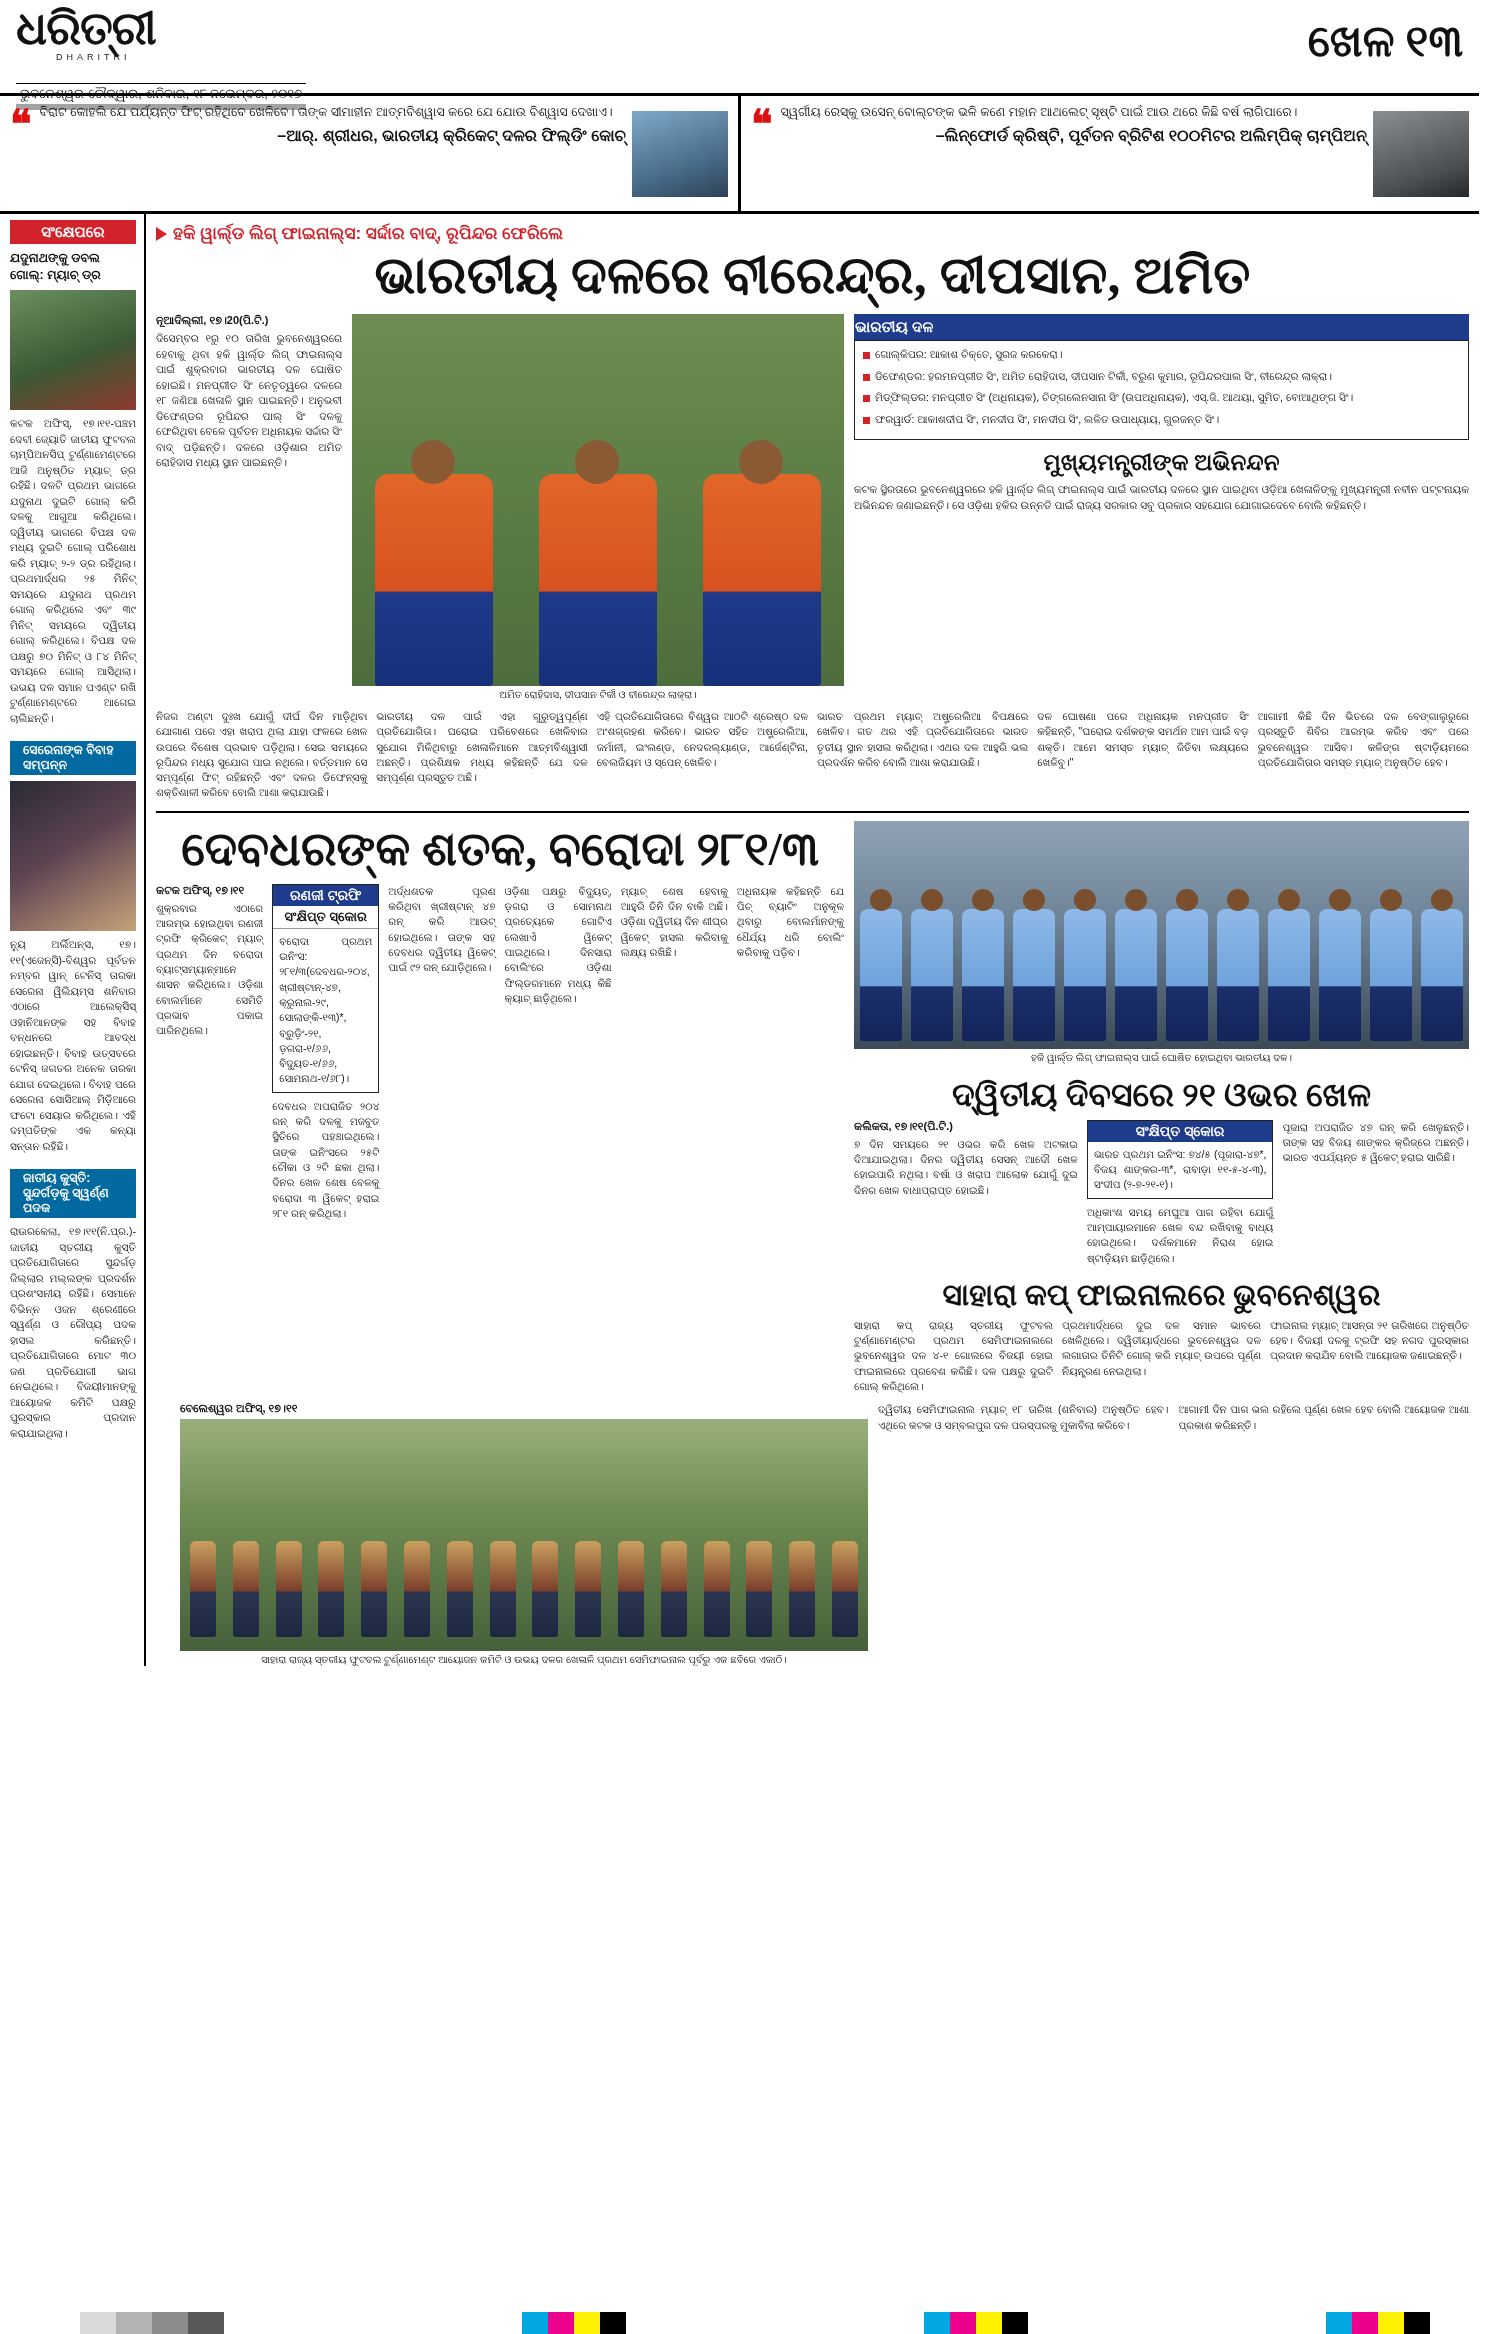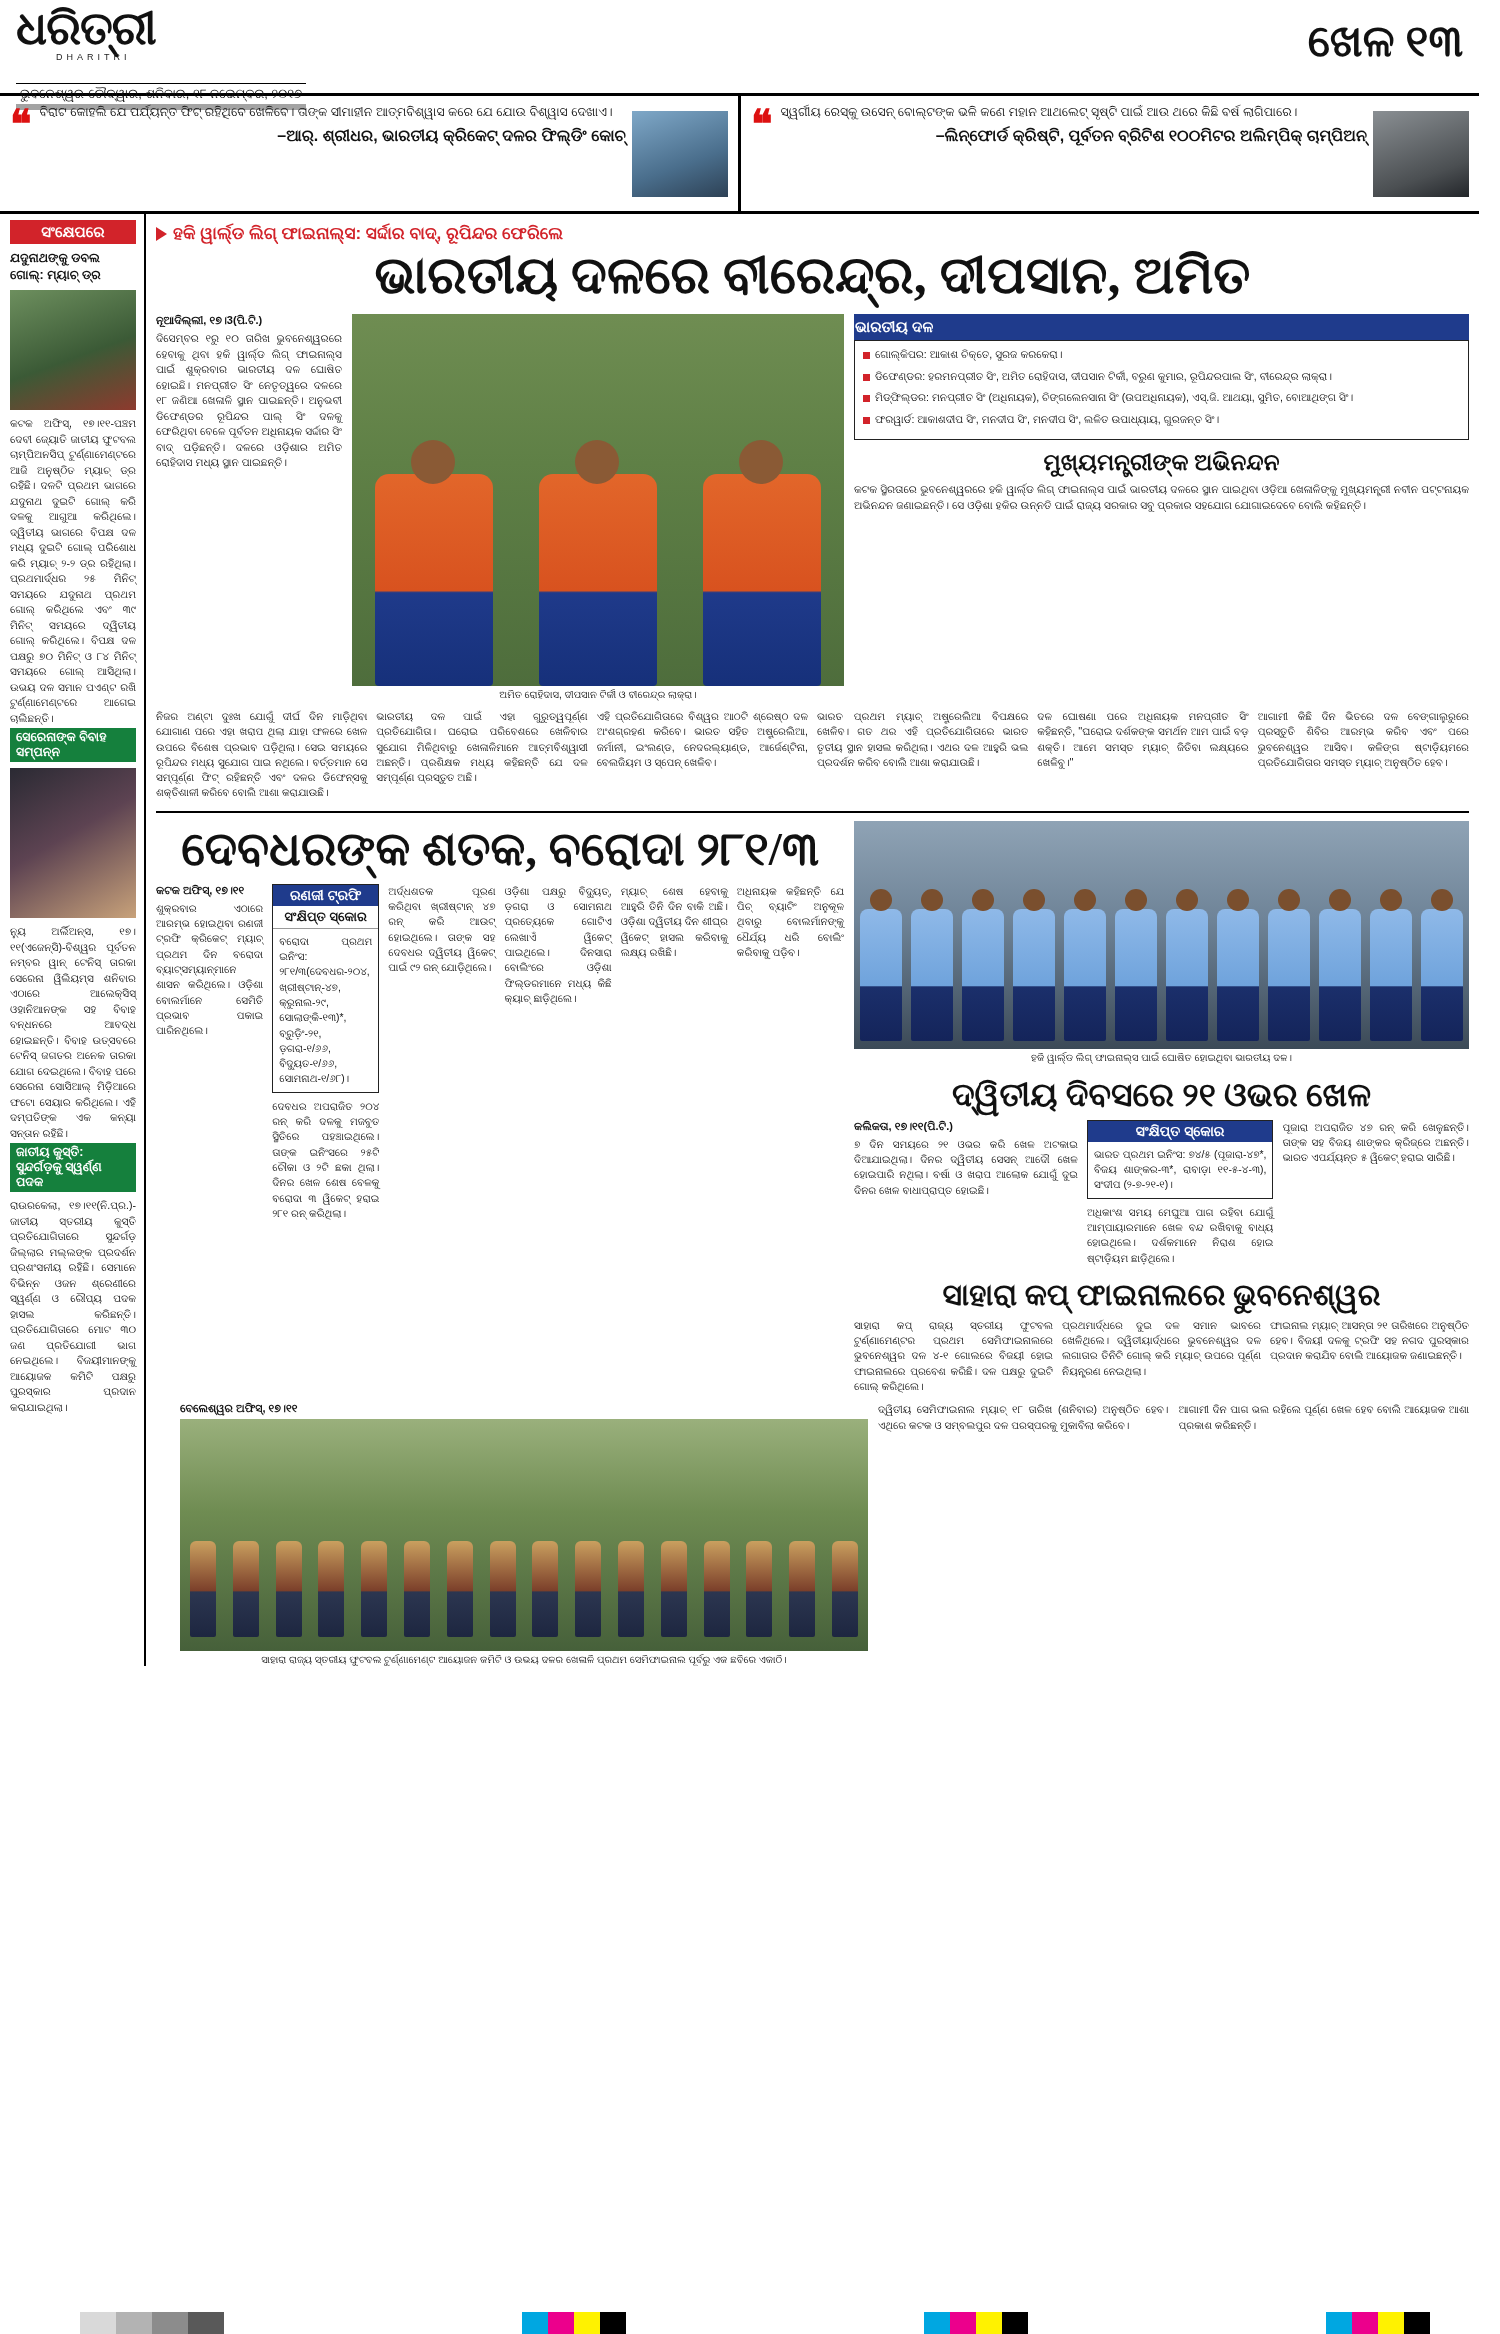--- a/index.html
+++ b/index.html
@@ -58,22 +58,22 @@
   .side-head {
     background:#d2232a; color:#fff; text-align:center; font-weight:bold;
     font-size:15px; padding:3px 0; margin-bottom:6px;
   }
   .side-title { font-size:12.5px; font-weight:bold; line-height:17px; margin:4px 0 6px 0; }
   .side-photo { width:100%; height:120px; margin-bottom:6px; }
   .side-photo.s1 { background:linear-gradient(160deg,#6d8f5e 0%,#3b5a36 55%,#8e3a2e 100%); }
   .side-photo.s2 { height:150px; background:linear-gradient(150deg,#2a2a33 0%,#5d4352 45%,#c8a27a 100%); }
   .side-text { font-size:10.5px; line-height:15.5px; text-align:justify; }
   .side-sub {
-    background:#15803d; color:#fff; text-align:left; font-weight:bold;
-    font-size:12.5px; padding:2px 6px; margin:2px 0 6px 0;
+    background:#0369a1; color:#fff; text-align:left; font-weight:bold;
+    font-size:12.5px; padding:2px 13px; margin:15px 0 6px 0;
   }
 
   
   .kicker { display:flex; align-items:center; gap:6px; margin:6px 0 2px 0; }
   .kicker .bullet { width:0;height:0;border-left:11px solid #d2232a;border-top:7px solid transparent;border-bottom:7px solid transparent; }
   .kicker .ktext { color:#d2232a; font-weight:bold; font-size:17px; }
   .headline {
     font-family:"Liberation Serif", serif; font-weight:bold; font-size:52px;
     line-height:60px; text-align:center; margin:2px 0 8px 0; color:#111;
   }
@@ -204,21 +204,21 @@
 
       <div class="kicker">
         <span class="bullet"></span>
         <span class="ktext">ହକି ୱାର୍ଲ୍ଡ ଲିଗ୍ ଫାଇନାଲ୍ସ: ସର୍ଦ୍ଦାର ବାଦ୍, ରୂପିନ୍ଦର ଫେରିଲେ</span>
       </div>
 
       <div class="headline">ଭାରତୀୟ ଦଳରେ ବୀରେନ୍ଦ୍ର, ଦୀପସାନ, ଅମିତ</div>
 
       <div class="lead-row">
         <div class="lead-col">
-          <div class="byline">ନୂଆଦିଲ୍ଲୀ, ୧୭।3(ପି.ଟି.)</div>
+          <div class="byline">ନୂଆଦିଲ୍ଲୀ, ୧୭।20(ପି.ଟି.)</div>
           <div class="body-text">ଦିସେମ୍ବର ୧ରୁ ୧୦ ତାରିଖ ଭୁବନେଶ୍ୱରରେ ହେବାକୁ ଥିବା ହକି ୱାର୍ଲ୍ଡ ଲିଗ୍ ଫାଇନାଲ୍ସ ପାଇଁ ଶୁକ୍ରବାର ଭାରତୀୟ ଦଳ ଘୋଷିତ ହୋଇଛି। ମନପ୍ରୀତ ସିଂ ନେତୃତ୍ୱରେ ଦଳରେ ୧୮ ଜଣିଆ ଖେଳାଳି ସ୍ଥାନ ପାଇଛନ୍ତି। ଅନୁଭବୀ ଡିଫେଣ୍ଡର ରୂପିନ୍ଦର ପାଲ୍ ସିଂ ଦଳକୁ ଫେରିଥିବା ବେଳେ ପୂର୍ବତନ ଅଧିନାୟକ ସର୍ଦ୍ଦାର ସିଂ ବାଦ୍ ପଡ଼ିଛନ୍ତି। ଦଳରେ ଓଡ଼ିଶାର ଅମିତ ରୋହିଦାସ ମଧ୍ୟ ସ୍ଥାନ ପାଇଛନ୍ତି।</div>
         </div>
 
         <div class="photo-main">
           <div class="img">
             <div class="jerseys">
               <div class="jersey"></div>
                 <div class="jersey"></div>
                 <div class="jersey"></div>
             </div>

